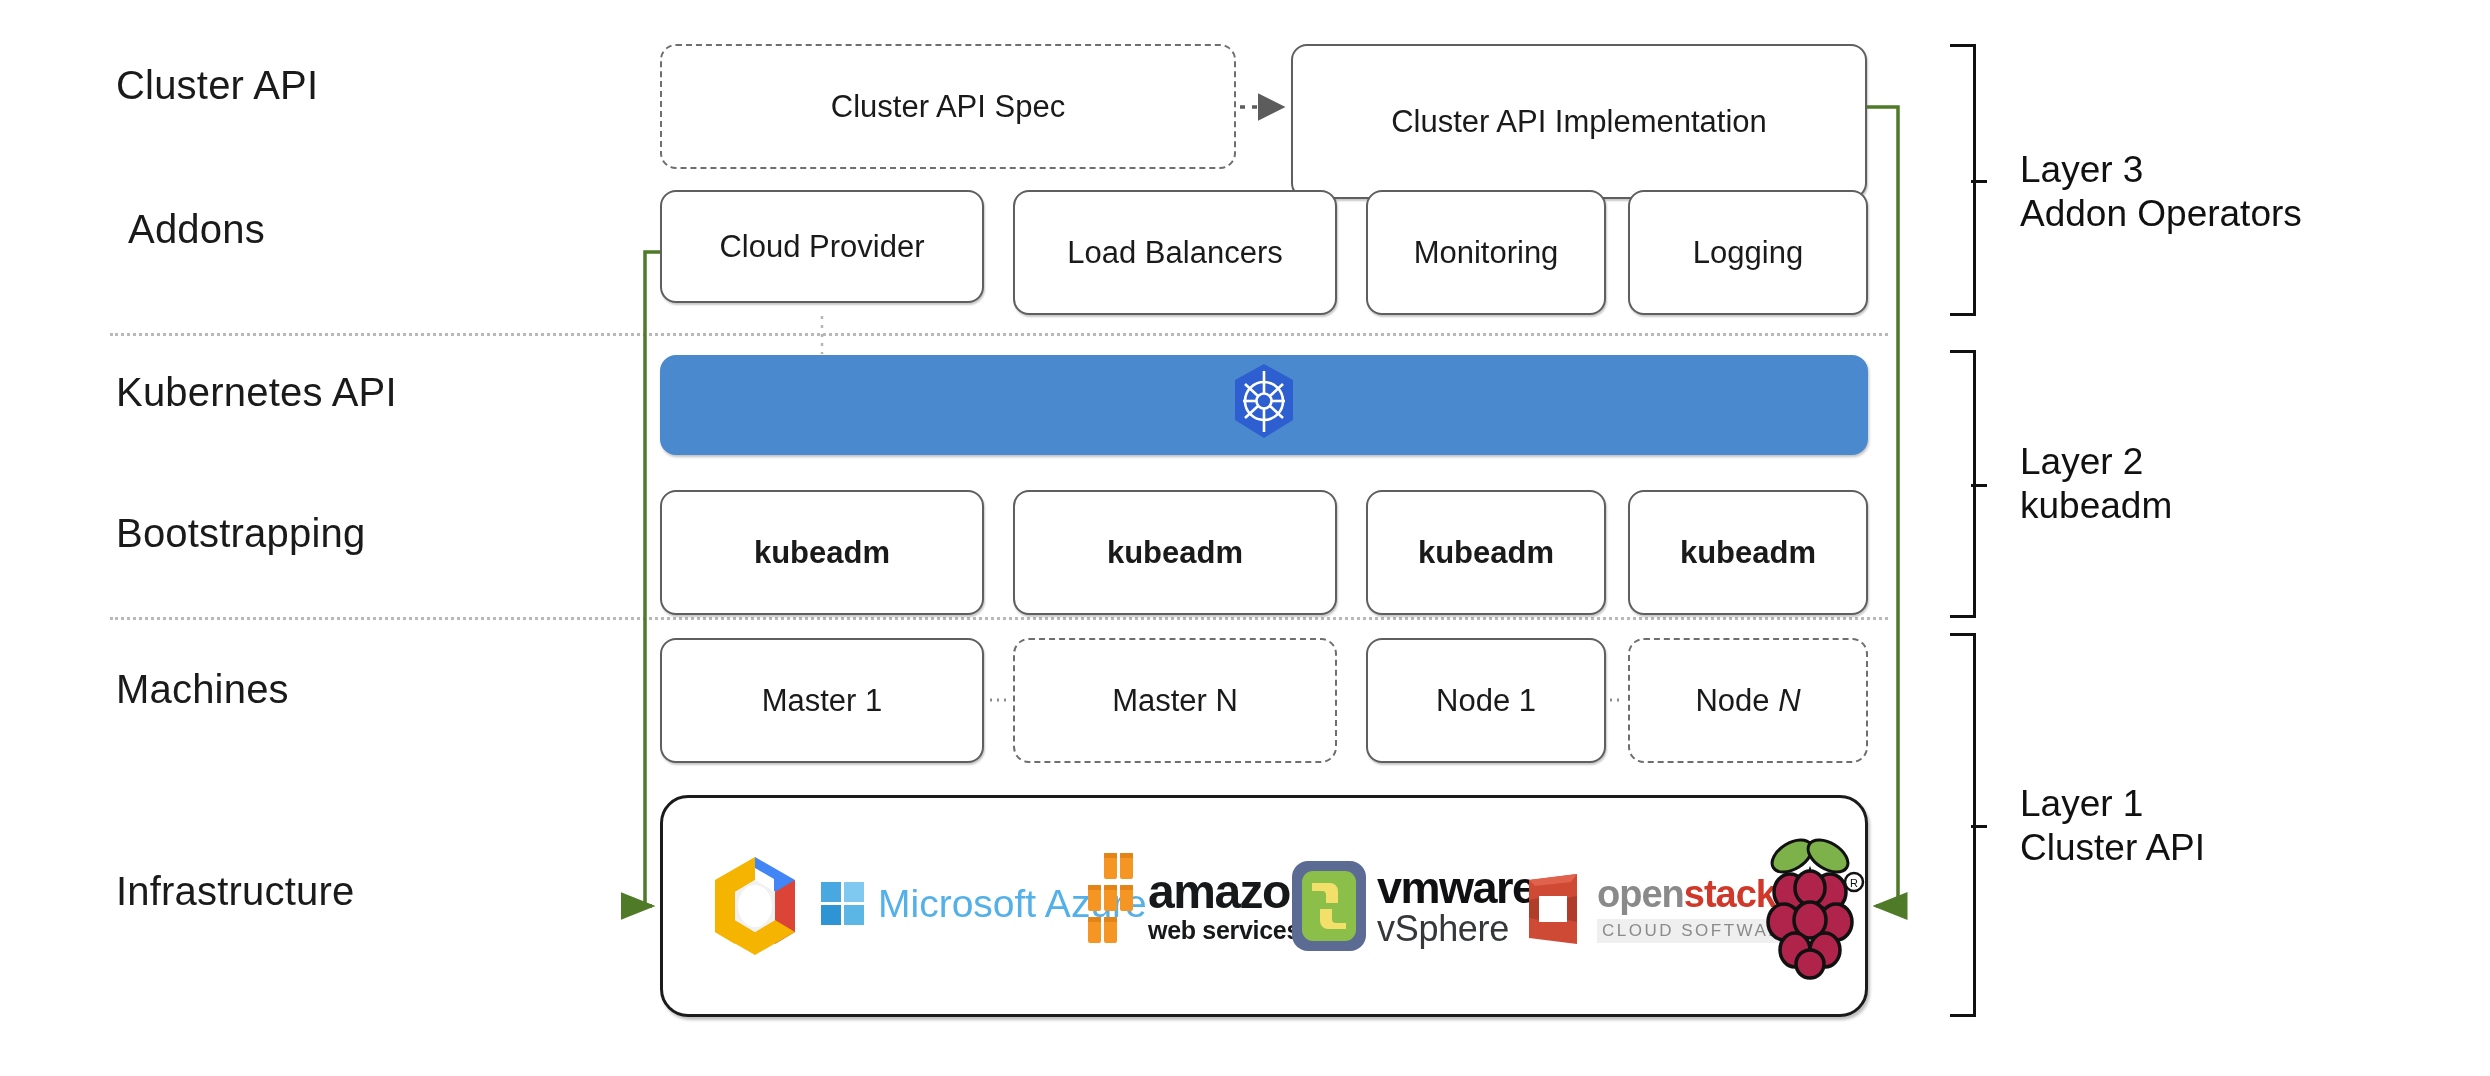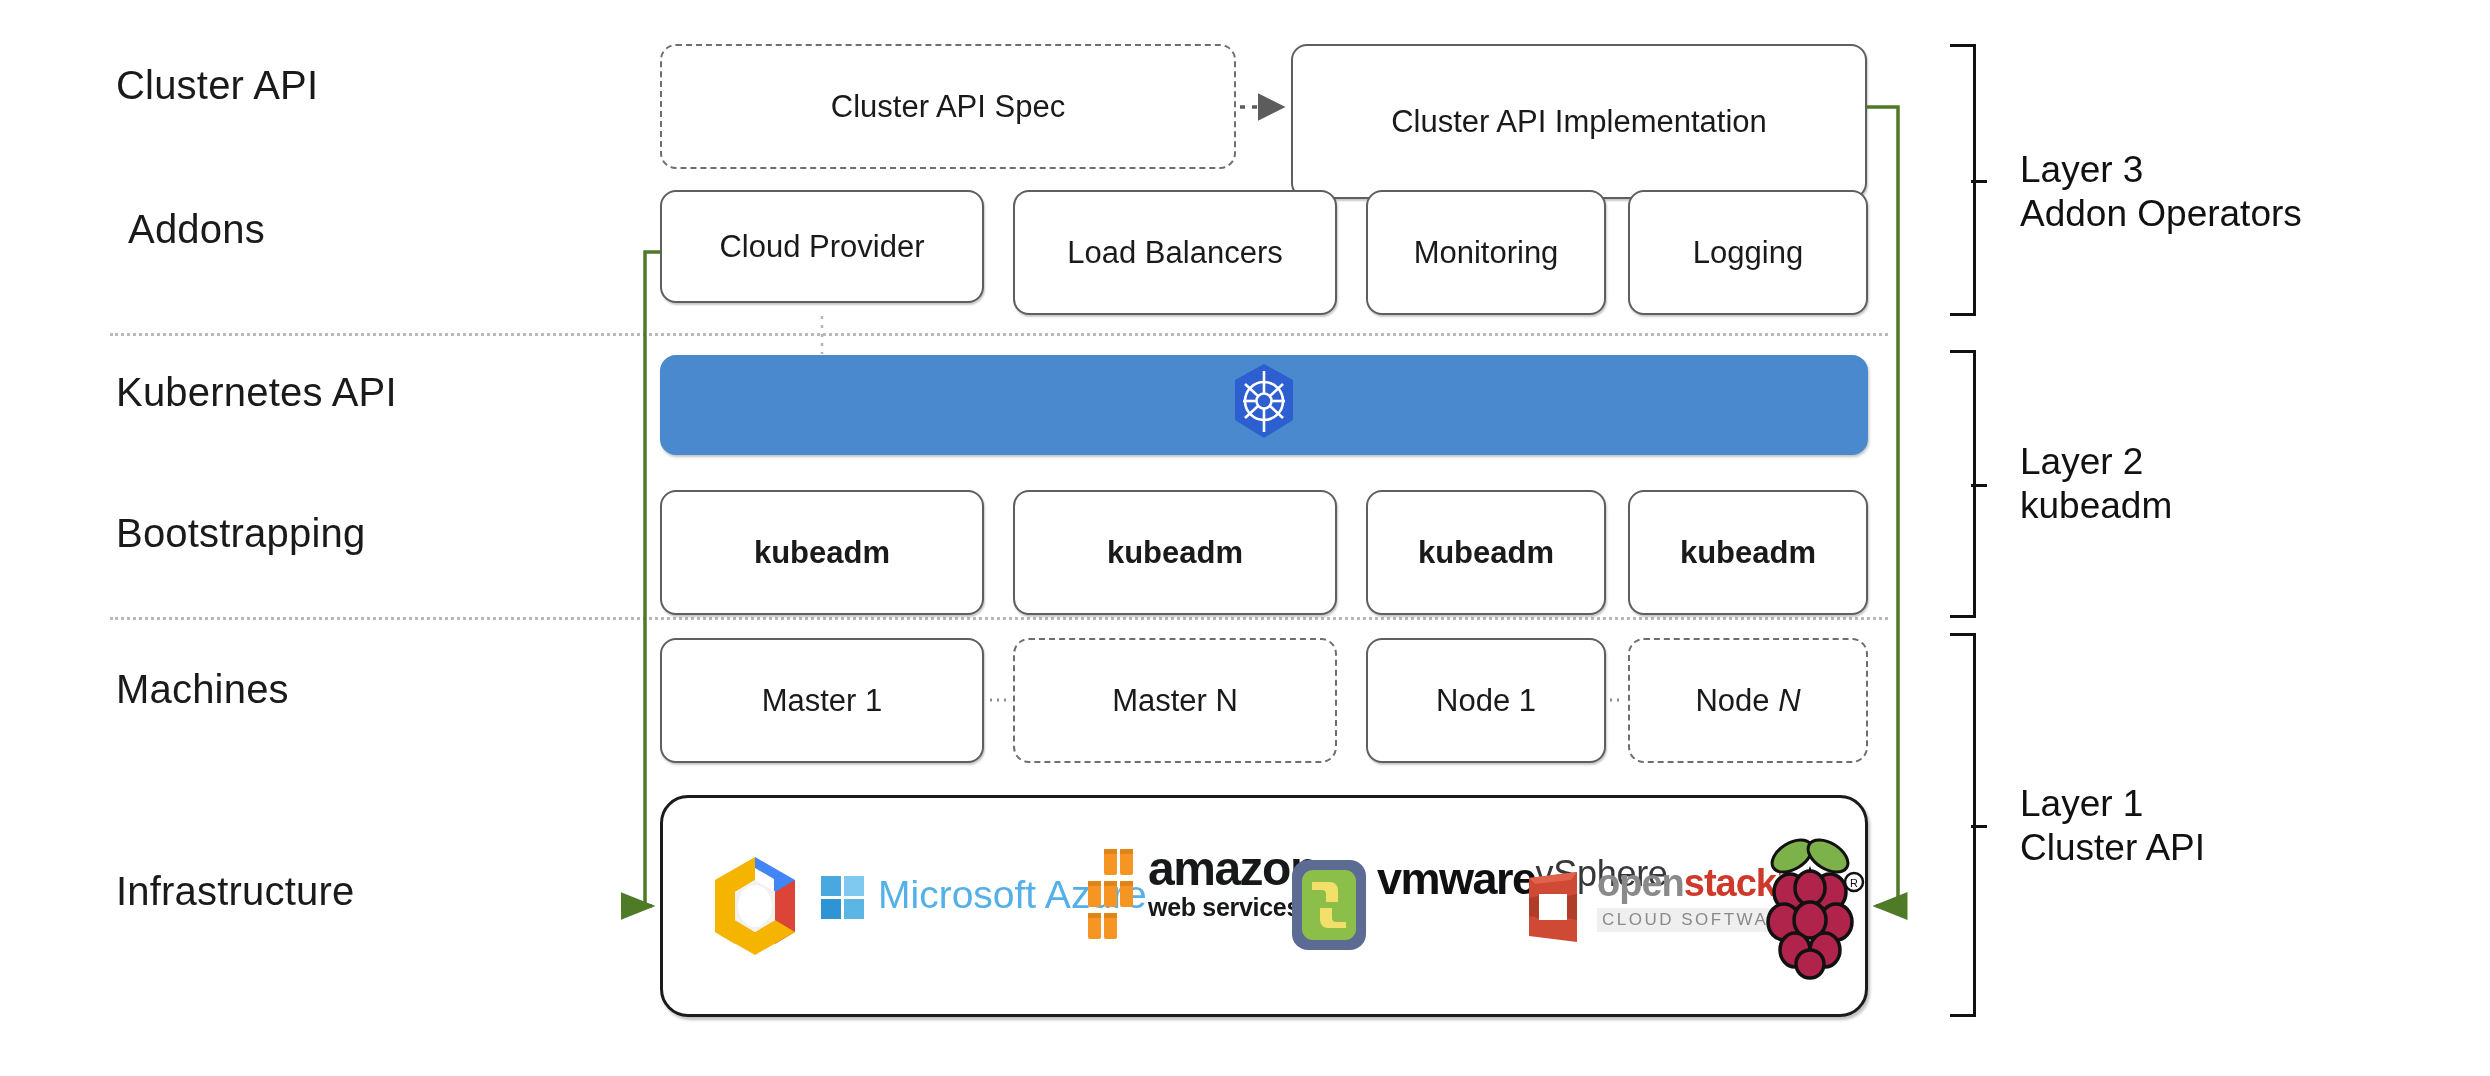--- a/index.html
+++ b/index.html
@@ -21,21 +21,21 @@
   .k8swrap{display:flex;align-items:center;justify-content:center;gap:16px;}
   .k8swordmark{font-size:76px;font-weight:bold;color:#fff;letter-spacing:-1px;line-height:1;}
   .bracket{position:absolute;box-sizing:border-box;border:3px solid #111;border-left:none;
            width:26px;border-radius:0;}
   .bracket:after{content:"";position:absolute;right:-14px;top:50%;width:16px;height:0;border-top:3px solid #111;}
   .layertext{position:absolute;font-size:37px;color:#111;line-height:1.18;white-space:nowrap;}
   .layertext b{font-weight:normal;display:block;}
 
   svg.overlay{position:absolute;left:0;top:0;width:2490px;height:1076px;pointer-events:none;}
 
-  .logo{position:absolute;display:flex;}
+  .logo{position:absolute;display:flex;align-items:center;}
 </style>
 </head>
 <body>
 
 <div id="stage">
 
   <div class="rowlabel" style="left:116px;top:63px;">Cluster API</div>
   <div class="rowlabel" style="left:128px;top:207px;">Addons</div>
   <div class="rowlabel" style="left:116px;top:370px;">Kubernetes API</div>
   <div class="rowlabel" style="left:116px;top:511px;">Bootstrapping</div>
@@ -139,21 +139,21 @@
     </span>
   </div>
 
   <div class="logo" style="left:1288px;top:856px;width:228px;height:100px;">
     <svg width="82" height="98" viewBox="0 0 82 98" style="flex:none;">
       <rect x="4" y="4" width="74" height="90" rx="16" fill="#5b6b94"></rect>
       <rect x="14" y="14" width="54" height="70" rx="11" fill="#8cbf4a"></rect>
       <path d="M24 26h18a8 8 0 0 1 8 8v12h-12V38a4 4 0 0 0-4-4H24z" fill="#f2e06b"></path>
       <path d="M58 72H40a8 8 0 0 1-8-8V52h12v10a4 4 0 0 0 4 4h10z" fill="#f2e06b"></path>
     </svg>
-    <span style="display:flex;flex-direction:row;line-height:1.02;margin-left:7px;">
+    <span style="display:flex;flex-direction:column;line-height:1.02;margin-left:7px;">
       <span style="font-size:45px;font-weight:bold;color:#101012;letter-spacing:-1.5px;">vmware</span>
       <span style="font-size:36px;color:#35373a;letter-spacing:-0.3px;">vSphere</span>
     </span>
   </div>
 
   <div class="logo" style="left:1519px;top:864px;width:230px;height:90px;">
     <svg width="70" height="86" viewBox="0 0 70 86" style="flex:none;">
       <path d="M10 14 L58 8 L58 78 L10 72 Z" fill="#cf4a35"></path>
       <path d="M10 14 L58 8 L52 16 L16 20 Z" fill="#e0614c"></path>
       <rect x="20" y="30" width="28" height="26" fill="#ffffff"></rect>

